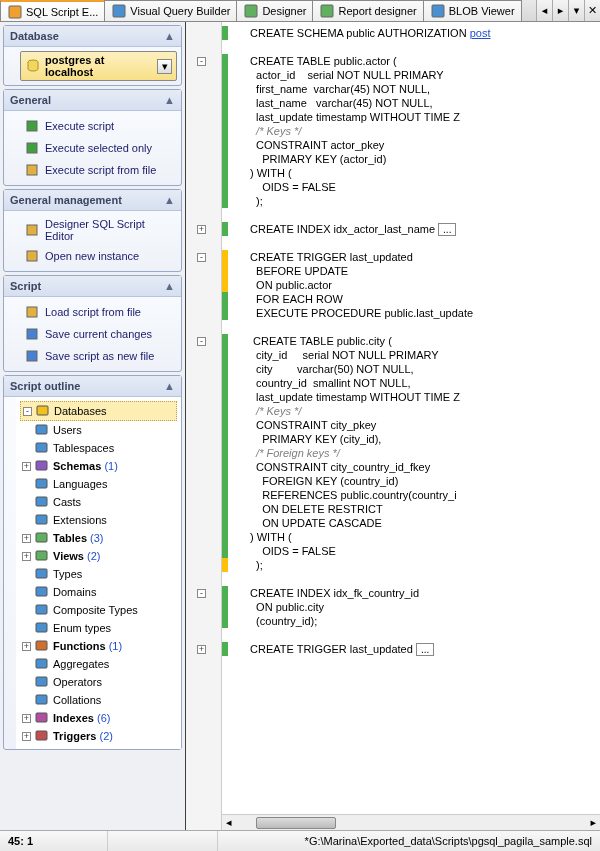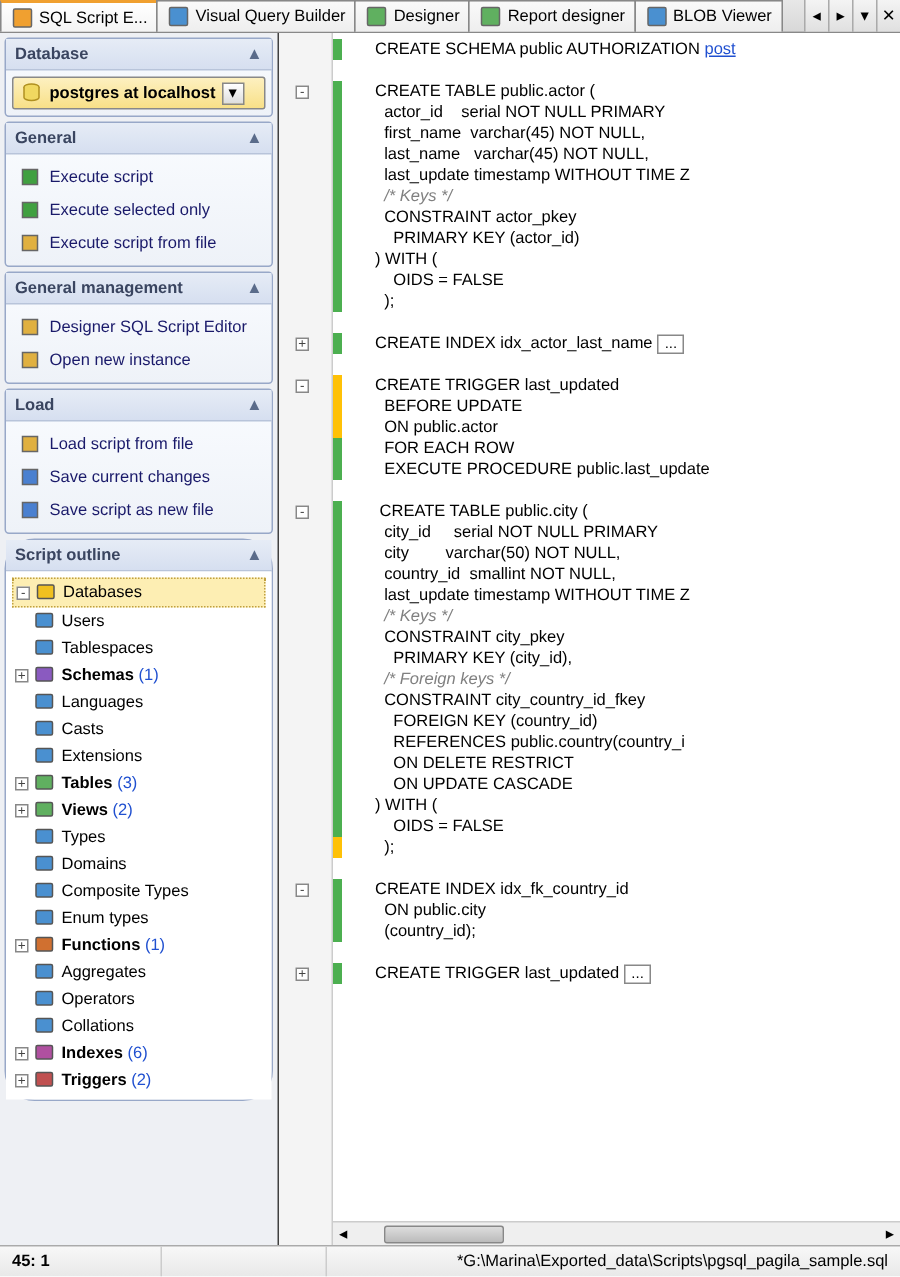--- a/index.html
+++ b/index.html
@@ -7,21 +7,21 @@
 .tabs{display:flex;height:22px;background:linear-gradient(#e8e8e8,#d8d8d8);border-bottom:1px solid #888;white-space:nowrap;}
 .tab{display:flex;align-items:center;gap:3px;padding:2px 6px;border:1px solid #888;border-bottom:none;background:linear-gradient(#fafafa,#eee);margin-right:-1px;cursor:pointer;}
 .tab.active{background:linear-gradient(#fff,#f4f4f4);border-top:2px solid #f0a030;}
 .tabs-nav{margin-left:auto;display:flex;height:100%;}
 .nav-btn{width:16px;display:flex;align-items:center;justify-content:center;border-left:1px solid #aaa;cursor:pointer;background:linear-gradient(#f4f4f4,#e0e0e0);}
 .main{display:flex;height:808px;}
 .sidebar{width:186px;background:#eef0f4;overflow-y:auto;border-right:1px solid #404040;}
 .panel{border:1px solid #98a8c8;margin:3px;border-radius:3px;background:linear-gradient(#fafcff,#eef2f8);}
 .panel-hdr{display:flex;align-items:center;justify-content:space-between;padding:4px 6px;font-weight:bold;color:#3a4560;background:linear-gradient(#e6ecf6,#d6dff0);border-bottom:1px solid #b8c4da;cursor:pointer;}
 .chev{color:#5a6b8a;}
-.panel-body{padding:4px;}
+.panel-body{padding:4px;margin-left:12px;}
 .combo{display:flex;align-items:center;border:1px solid #888;background:linear-gradient(#fdf0c0,#f8e088);padding:2px 4px;gap:4px;border-radius:2px;}
 .combo-btn{width:15px;height:15px;border:1px solid #888;background:linear-gradient(#fff,#ddd);text-align:center;line-height:12px;cursor:pointer;}
 .item{display:flex;align-items:center;gap:5px;padding:3px 4px;cursor:pointer;color:#1a1a6a;}
 .ico{width:16px;height:16px;display:inline-flex;align-items:center;justify-content:center;flex-shrink:0;}
 .tree-item{display:flex;align-items:center;gap:3px;padding:1px 2px;cursor:pointer;}
 .tree-item.sel{background:#fdeeb3;border:1px dotted #c0a040;}
 .exp{width:9px;height:9px;border:1px solid #888;text-align:center;line-height:7px;font-size:9px;color:#444;background:#fff;flex-shrink:0;}
 .exp.blank{border:none;background:none;}
 .cnt{color:#2050d0;}
 .editor-wrap{flex:1;display:flex;overflow:hidden;}
@@ -171,21 +171,21 @@
                 <rect x="2" y="2" width="10" height="10" fill="#e0b040" stroke="#666"></rect>
               </svg>
             </span>
             <span>Open new instance</span>
           </div>
         </div>
     </div>
 
     <div class="panel">
       <div class="panel-hdr">
-        <span>Load</span>
+        <span>Script</span>
           <span class="chev">▲</span>
       </div>
       <div class="panel-body" id="files-items">
           <div class="item">
             <span class="ico">
               <svg width="14" height="14">
                 <rect x="2" y="2" width="10" height="10" fill="#e0b040" stroke="#666"></rect>
               </svg>
             </span>
             <span>Load script from file</span>
@@ -202,21 +202,21 @@
             <span class="ico">
               <svg width="14" height="14">
                 <rect x="2" y="2" width="10" height="10" fill="#4a80d0" stroke="#666"></rect>
               </svg>
             </span>
             <span>Save script as new file</span>
           </div>
         </div>
     </div>
 
-    <div class="panel" style="margin-bottom:0;border-radius:20px;">
+    <div class="panel" style="margin-bottom:0;">
       <div class="panel-hdr">
         <span>Script outline</span>
           <span class="chev">▲</span>
       </div>
       <div class="panel-body" id="outline-tree" style="background:#fff;">
           <div class="tree-item sel">
             <span class="exp">-</span>
             <span class="ico">
               <svg width="14" height="14">
                 <rect x="1" y="2" width="11" height="9" rx="1" fill="#f0c020" stroke="#555"></rect>

